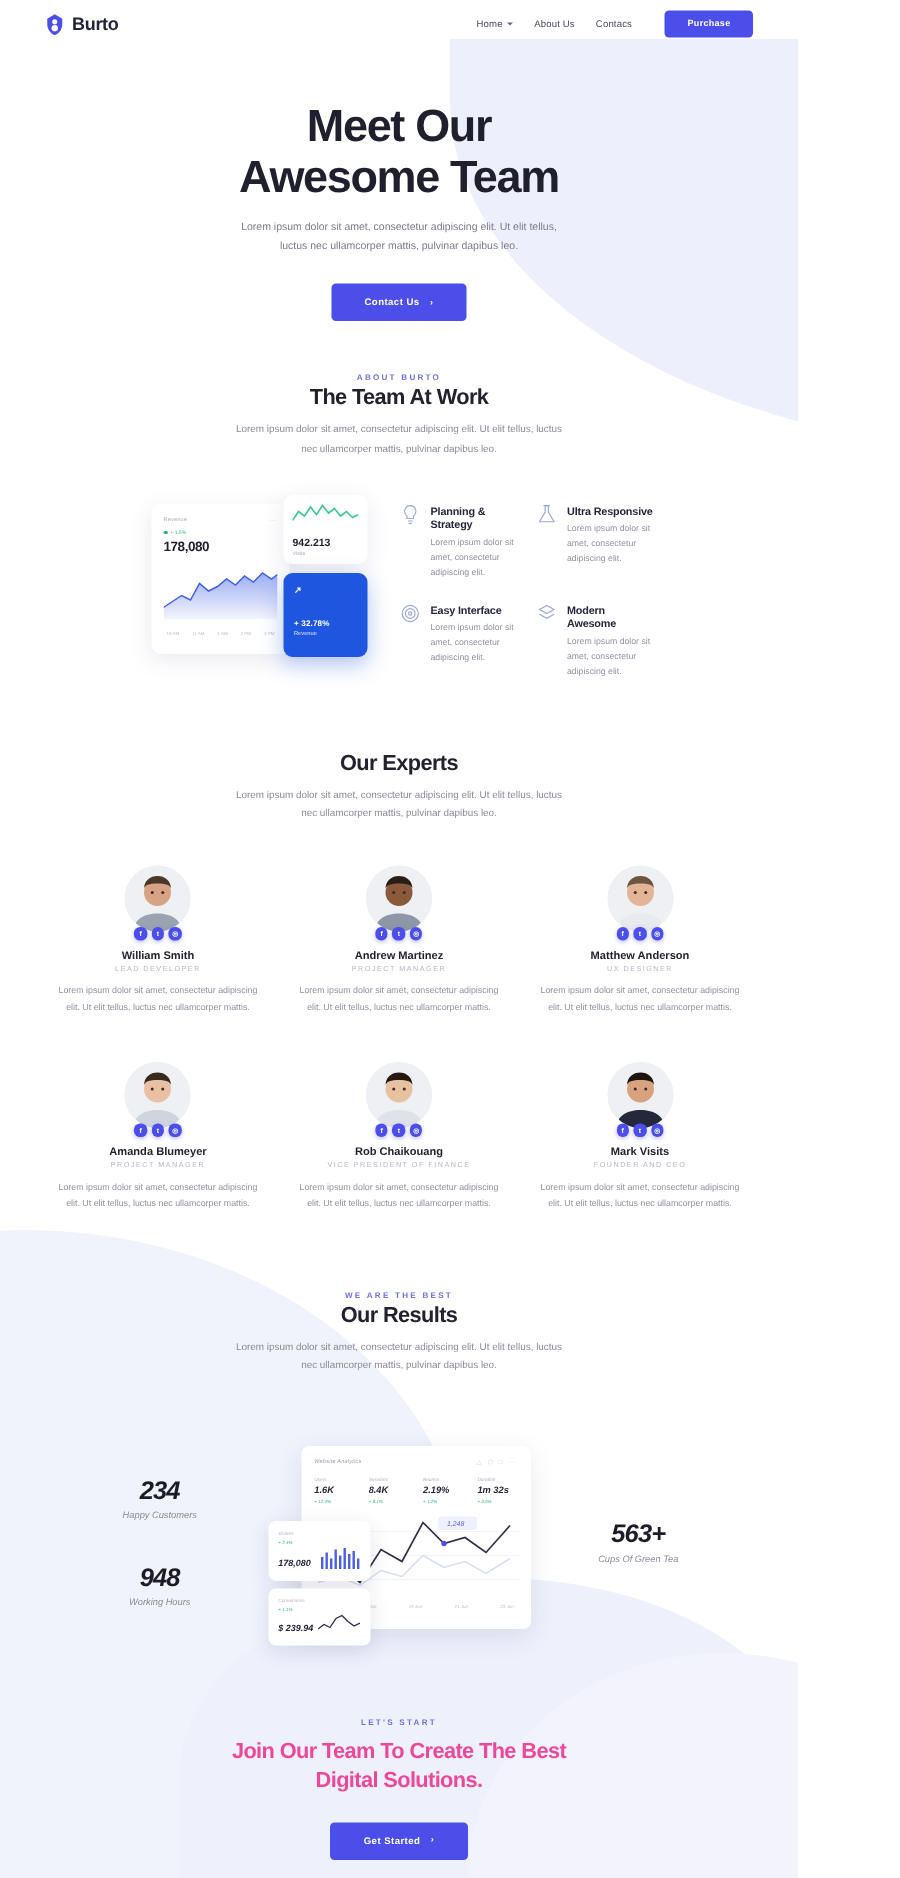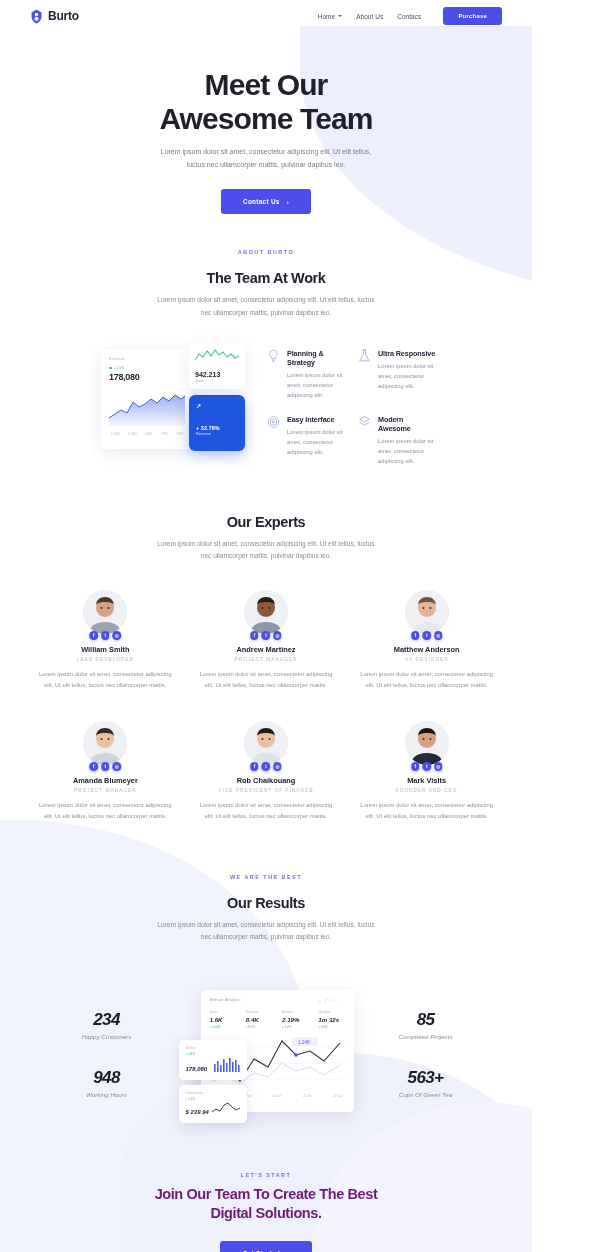--- a/index.html
+++ b/index.html
@@ -75,21 +75,21 @@
   }
   .btn-primary .arr { font-size: 6px; }
 
   
   .eyebrow {
     font-size: 5.4px; font-weight: 700; letter-spacing: 1.5px;
     color: #6e72d6; text-transform: uppercase; text-align: center;
   }
   .sec-title {
     font-size: 14.5px; font-weight: 700; letter-spacing: -0.4px;
-    color: #22222f; text-align: center; margin-top: 15px;
+    color: #22222f; text-align: center; margin-top: 2px;
   }
   .sec-sub {
     font-size: 6.6px; line-height: 1.9; color: #8a8a99;
     text-align: center; max-width: 218px; margin: 8px auto 0;
   }
 
   
   .about { margin-top: 35px; }
   .about-body { display: flex; gap: 22px; padding: 0 95px 0 95px; margin-top: 24px; align-items: flex-start;}
 
@@ -181,21 +181,21 @@
   .a-c1 { left: 0; top: 56px; width: 68px; height: 40px; }
   .a-c2 { left: 0; top: 101px; width: 68px; height: 38px; }
   .a-c-lab { font-size: 3.2px; color: #b3b3c3;}
   .a-c-val { font-size: 6px; font-weight: 700; color: #22223a; margin-top: 2px;}
   .a-c-chg { font-size: 3px; color: #2fb67b; margin-top: 2px;}
 
   
   .cta { margin-top: 48px; text-align: center; padding-bottom: 40px; }
   .cta h2 {
     font-size: 14.5px; font-weight: 700; line-height: 1.35;
-    letter-spacing: -.4px; color: #701a75; margin-top: 7px;
+    letter-spacing: -.4px; color: #ec4899; margin-top: 7px;
   }
 </style>
 </head>
 <body>
 
 <div class="page">
 
   <div class="blob blob-hero2"></div>
   <div class="blob blob-results"></div>
   <div class="blob blob-cta"></div>
@@ -562,24 +562,20 @@
             <div class="a-c-val">$ 239.94</div>
             <svg width="28" height="14" viewBox="0 0 28 14">
               <path d="M0,11 L4,8 L8,10 L12,4 L16,2 L20,6 L24,9 L28,7" fill="none" stroke="#2e2e44" stroke-width=".9"></path>
             </svg>
           </div>
         </div>
       </div>
 
       <div class="stats-col">
         <div>
-          <div class="stat-num">85</div>
-          <div class="stat-lab">Completed Projects</div>
-        </div>
-        <div>
           <div class="stat-num">563+</div>
           <div class="stat-lab">Cups Of Green Tea</div>
         </div>
       </div>
     </div>
   </section>
 
   <section class="cta layer">
     <div class="eyebrow">LET'S START</div>
     <h2>

